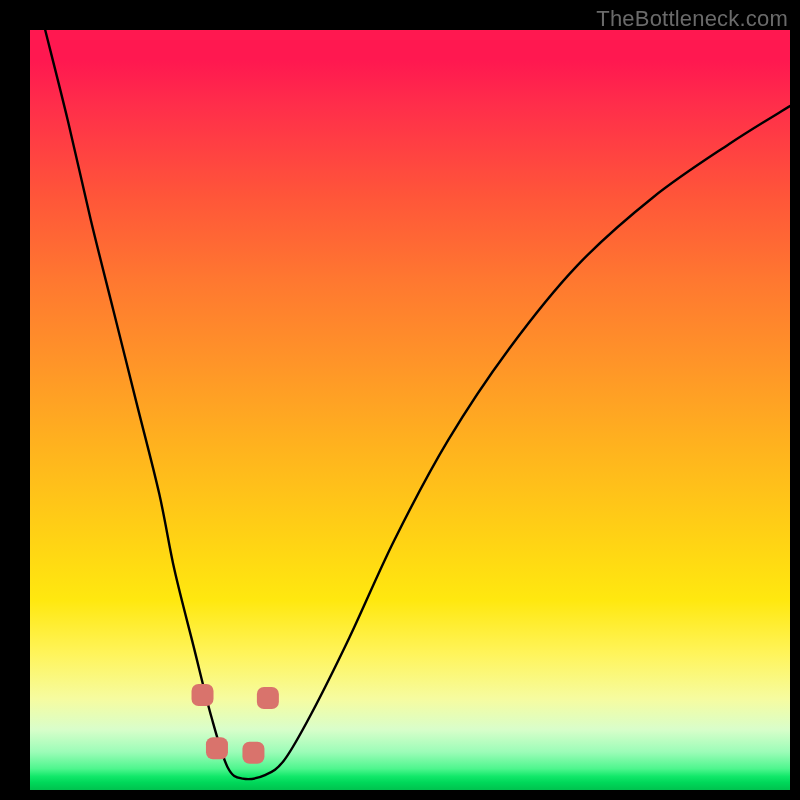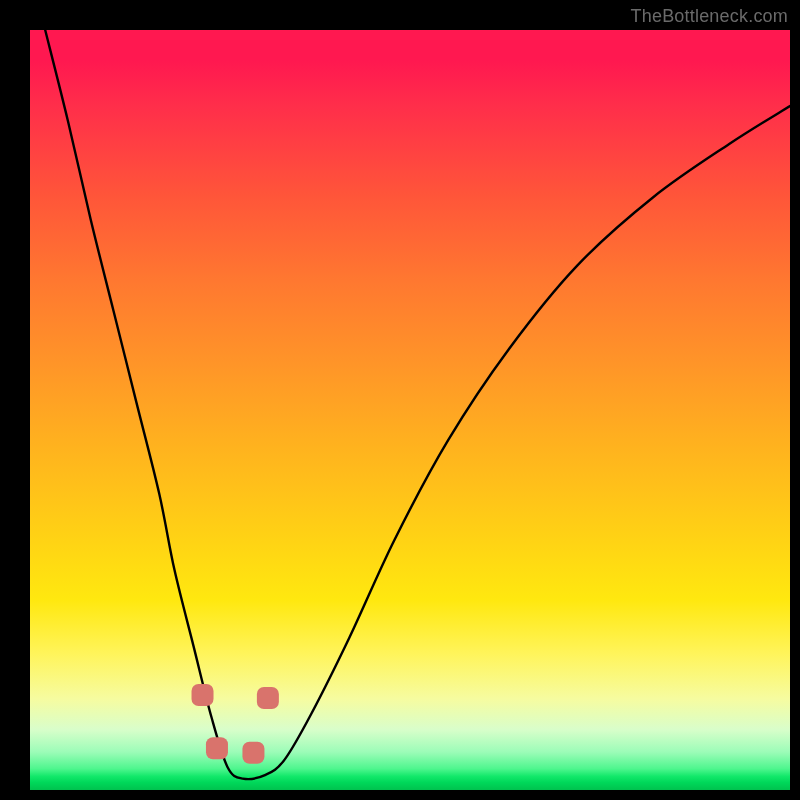--- a/index.html
+++ b/index.html
@@ -15,21 +15,21 @@
     position: relative;
     width: 800px;
     height: 800px;
     background: #000;
   }
   .watermark {
     position: absolute;
     top: 6px;
     right: 12px;
     color: #6a6a6a;
-    font-size: 18px;
+    font-size: 22px;
     letter-spacing: 0.2px;
     user-select: none;
   }
   .plot {
     position: absolute;
     left: 30px;
     top: 30px;
     width: 760px;
     height: 760px;
   }

